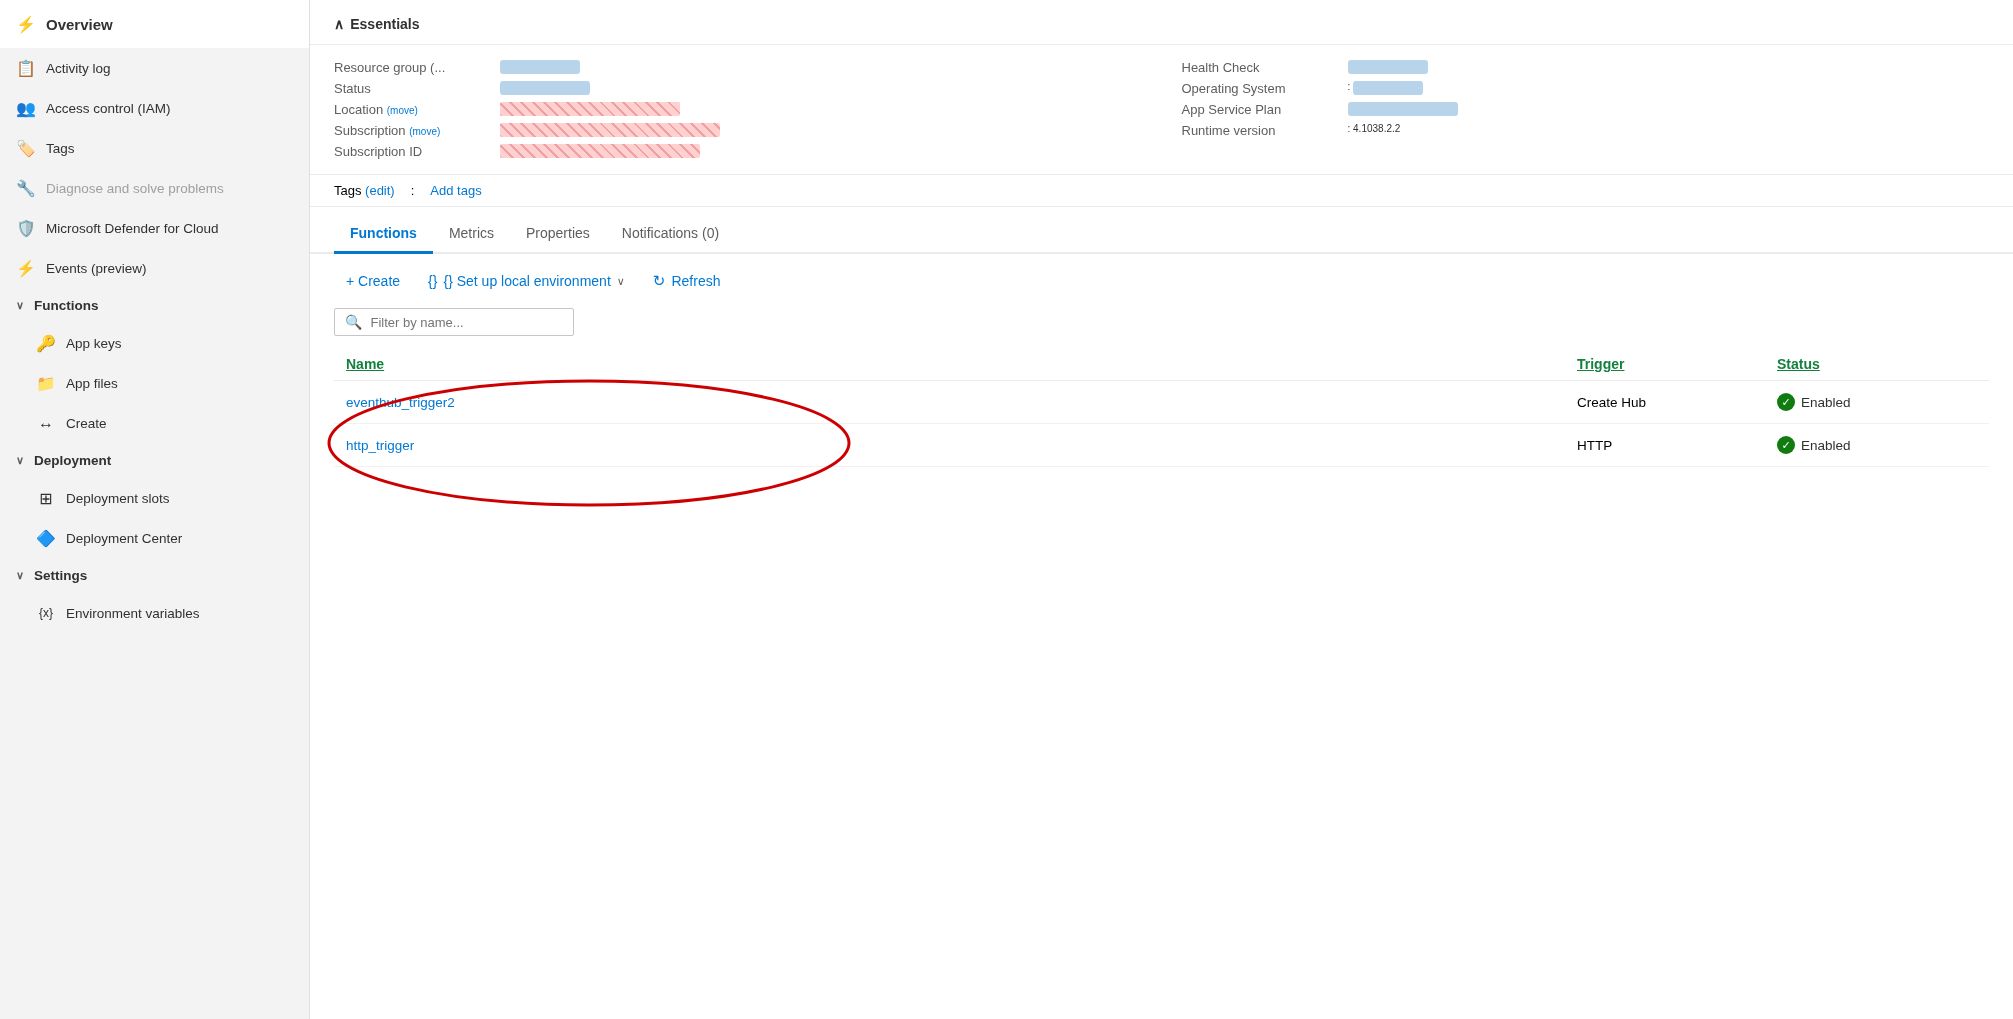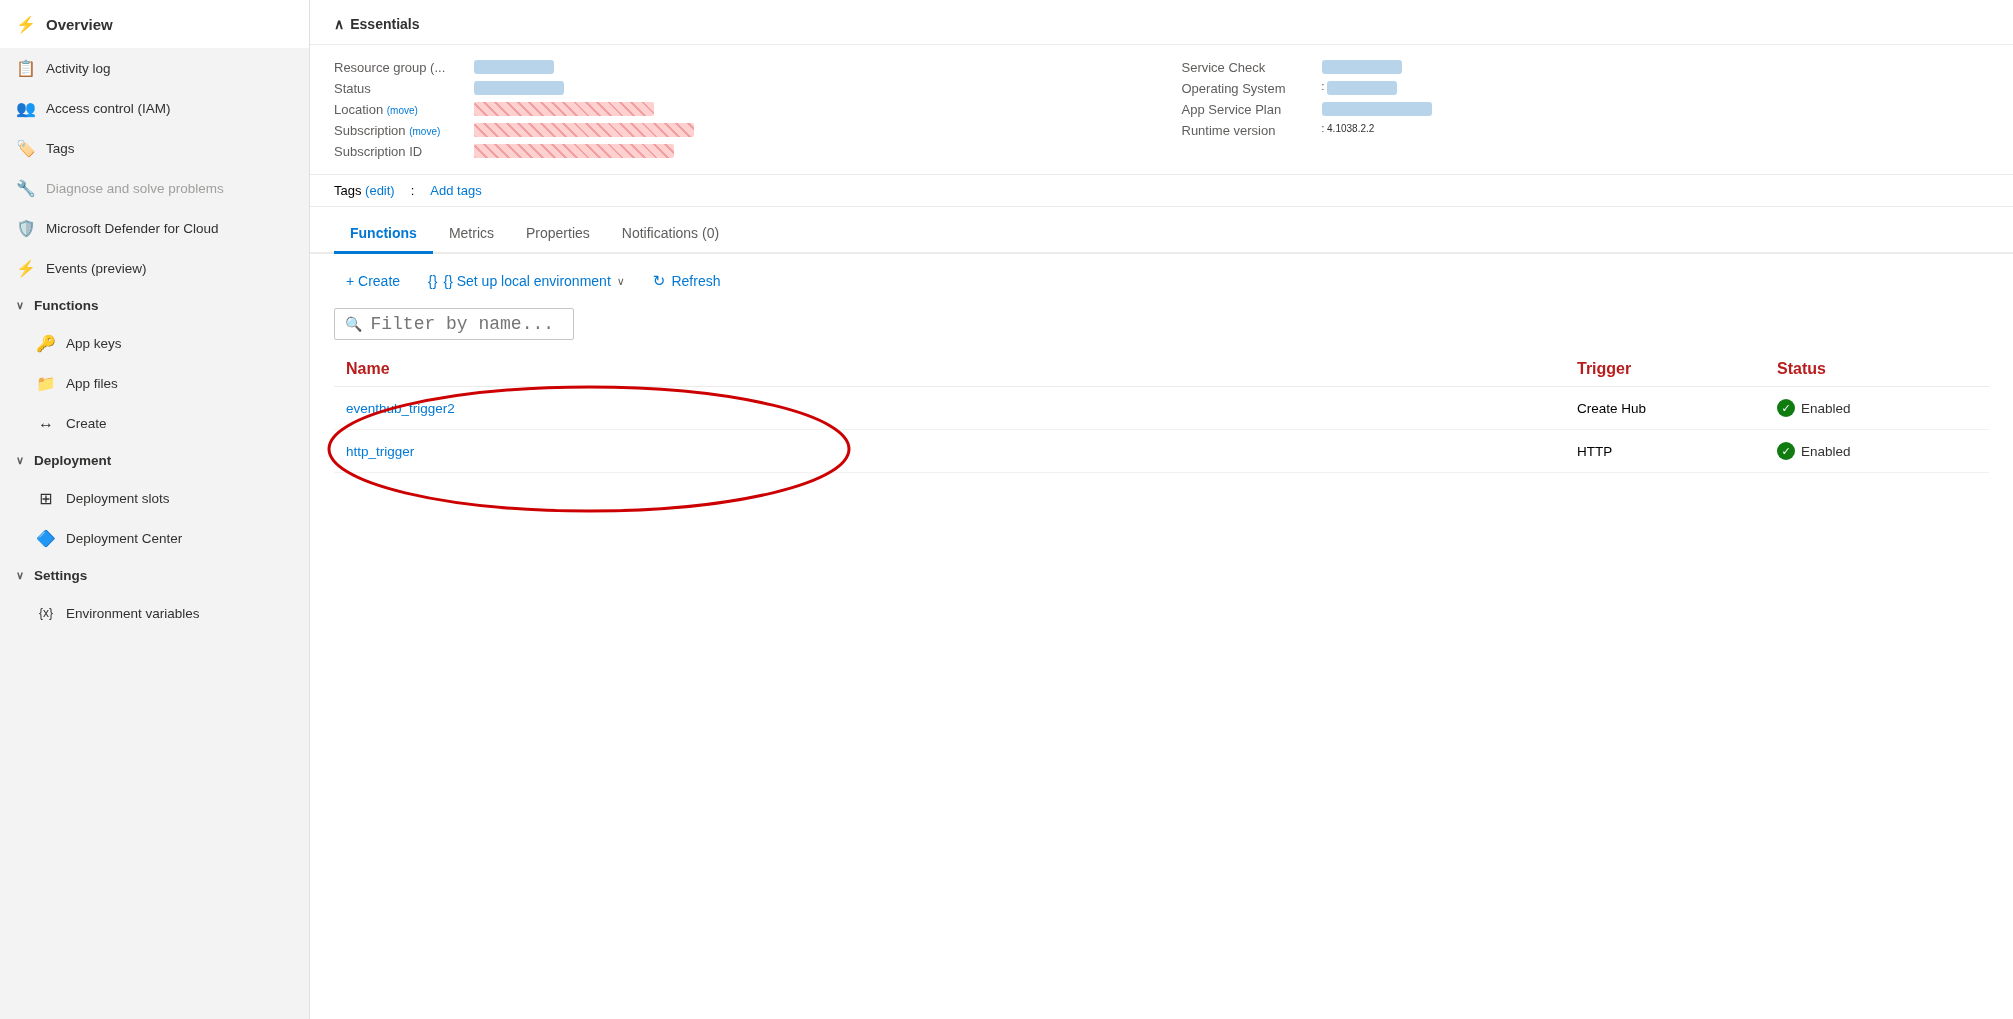--- a/index.html
+++ b/index.html
@@ -81,21 +81,21 @@
     }
     .essentials-grid {
       display: grid;
       grid-template-columns: 1fr 1fr;
       padding: 12px 24px;
       gap: 6px 40px;
       border-bottom: 1px solid #edebe9;
     }
     .essentials-row {
       display: flex;
-      gap: 0;
+      gap: 26px;
       align-items: flex-start;
       padding: 3px 0;
     }
     .essentials-label {
       color: #605e5c;
       font-size: 13px;
       min-width: 140px;
     }
     .essentials-value {
       color: #323130;
@@ -163,39 +163,39 @@
       border: 1px solid #c8c6c4;
       border-radius: 2px;
       width: 240px;
       padding: 5px 10px;
       gap: 8px;
       background: #fff;
     }
     .filter-input input {
       border: none;
       outline: none;
-      font-size: 18px;
+      font-size: 13px;
       color: #605e5c;
       background: transparent;
       width: 100%;
-      font-family: Liberation Mono, monospace;
     }
 
     
     .table-container {
       padding: 0 24px;
     }
     .table-header {
       display: grid;
       grid-template-columns: 1fr 200px 200px;
       padding: 8px 12px;
       font-weight: 700;
-      font-size: 16px;
-      color: #b91c1c;
+      font-size: 14px;
+      color: #15803d;
       border-bottom: 1px solid #edebe9;
+      text-decoration: underline;
     }
     .table-row {
       display: grid;
       grid-template-columns: 1fr 200px 200px;
       padding: 12px 12px;
       font-size: 13.5px;
       border-bottom: 1px solid #f3f2f1;
       align-items: center;
     }
     .func-link { color: #0078d4; cursor: pointer; }
@@ -339,21 +339,21 @@
       <div class="essentials-row">
         <span class="essentials-label">Subscription ID</span>
         <span class="essentials-value">
           <span style="background:repeating-linear-gradient(45deg,#f0a0a0,#f0a0a0 2px,#ffd0d0 2px,#ffd0d0 8px);color:transparent;border-radius:2px;display:inline-block;height:14px;min-width:200px;">&nbsp;</span>
         </span>
       </div>
     </div>
 
     <div>
       <div class="essentials-row">
-        <span class="essentials-label">Service Check</span>
+        <span class="essentials-label">Health Check</span>
         <span class="essentials-value">
           <span style="background:#b8d4ea;color:transparent;border-radius:3px;display:inline-block;height:14px;min-width:80px;">&nbsp;</span>
         </span>
       </div>
       <div class="essentials-row">
         <span class="essentials-label">Operating System</span>
         <span class="essentials-value"> : 
           <span style="background:#b8d4ea;color:transparent;border-radius:3px;display:inline-block;height:14px;min-width:70px;">&nbsp;</span>
         </span>
       </div>

